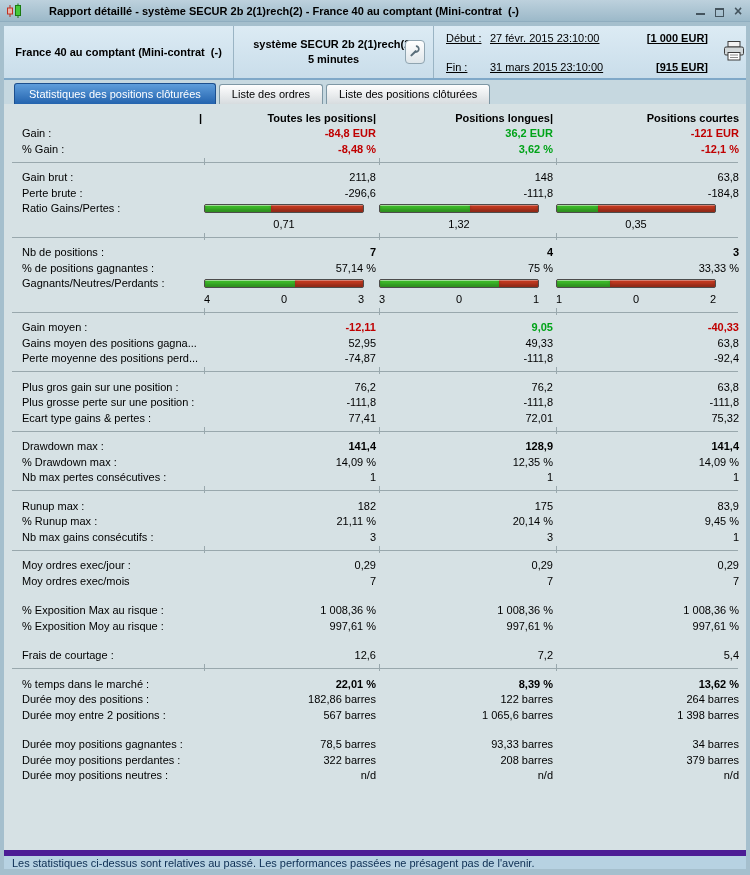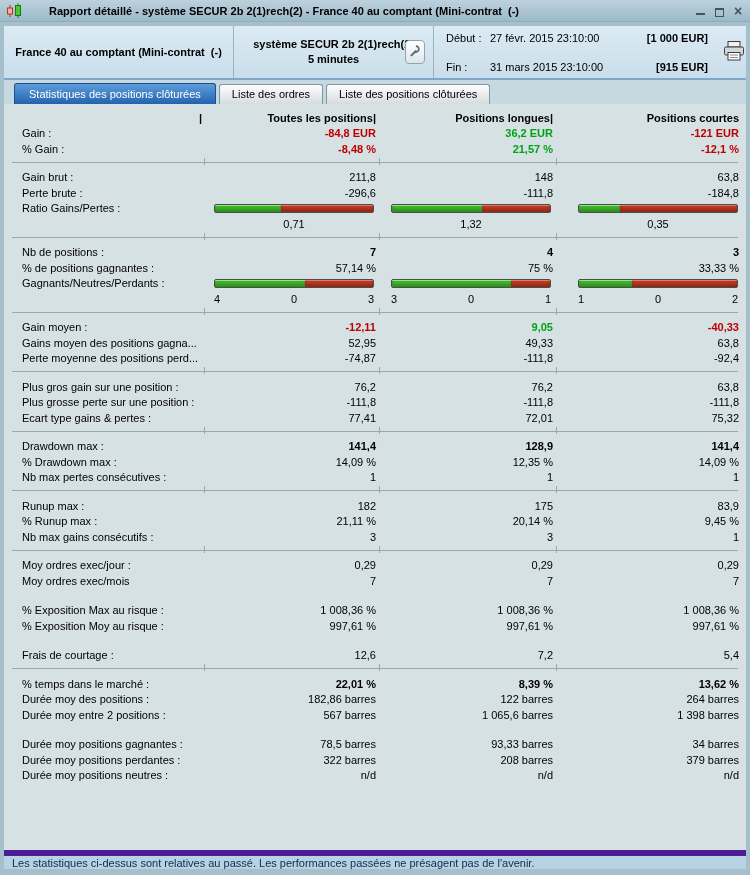--- a/index.html
+++ b/index.html
@@ -38,21 +38,21 @@
   .hcell { display:flex; align-items:center; justify-content:center; border-right:1px solid #9ab4c4; }
   .hcell.c1 { width:250px; font-weight:bold; white-space:pre; text-align:center; padding:0 6px; }
   .hcell.c2 { width:218px; position:relative; flex-direction:column; font-weight:bold; line-height:15px; }
   .hcell.c3 { flex:1; border-right:none; justify-content:flex-start; padding-left:12px; }
   .wrenchbtn {
     position:absolute; right:8px; top:14px;
     width:20px; height:24px; background:linear-gradient(#ffffff,#dfe6ea);
     border:1px solid #8fa4b0; border-radius:4px;
     display:flex; align-items:center; justify-content:center; cursor:pointer;
   }
-  .dates { display:grid; grid-template-columns:44px 140px 78px; row-gap:17px; align-items:center; }
+  .dates { display:grid; grid-template-columns:44px 140px 78px; row-gap:17px; align-items:center;text-decoration:underline; }
   .dates .amt { text-align:right; font-weight:bold; }
   .printbtn { margin-left:14px; cursor:pointer; display:flex; }
 
   
   .tabbar {
     flex:0 0 24px; background:#c6d8e0;
     display:flex; align-items:flex-end; gap:3px; padding:0 0 0 10px;
   }
   .tab {
     padding:3px 12px 4px; border:1px solid #7e97a4; border-bottom:none;
@@ -70,21 +70,21 @@
   .cell { text-align:right; padding-right:3px; white-space:nowrap; }
   .cell.lab { text-align:left; padding-left:8px; padding-right:0; }
   .cell.hdr { font-weight:bold; }
   .b { font-weight:bold; }
   .pos { color:var(--pos); }
   .neg { color:var(--neg); }
   .gap { height:14px; }
   .divider { height:1px; background:#99a8ad; margin:5px 8px 7px; position:relative; }
   .divider .tick { position:absolute; top:-4px; width:1px; height:7px; background:#99a8ad; }
 
-  .barcell { display:flex; justify-content:flex-end; padding-right:3px; }
+  .barcell { display:flex; justify-content:flex-start; padding-right:3px; }
   .barcell > * { width:160px; margin-right:2px; }
   .barcell.last > * { margin-right:1px; }
   .bar {
     height:9px; border:1px solid #4c4c4c; border-radius:2px; display:flex; overflow:hidden; background:var(--bar-red);
   }
   .bar .bg { background:var(--bar-green); box-shadow:inset 0 1px 0 rgba(255,255,255,.5), inset 0 -3px 3px rgba(0,0,0,.22); }
   .bar .br { flex:1; background:var(--bar-red); box-shadow:inset 0 1px 0 rgba(255,255,255,.35), inset 0 -3px 3px rgba(0,0,0,.25); }
   .ratioval { text-align:center; }
   .trip { display:flex; justify-content:space-between; }
 
@@ -175,21 +175,21 @@
       <div id="stats-body">
           <div class="row">
             <div class="cell lab">Gain :</div>
             <div class="cell b neg">-84,8 EUR</div>
             <div class="cell b pos">36,2 EUR</div>
             <div class="cell b neg">-121 EUR</div>
           </div>
           <div class="row">
             <div class="cell lab">% Gain :</div>
             <div class="cell b neg">-8,48 %</div>
-            <div class="cell b pos">21,57 %</div>
+            <div class="cell b pos">3,62 %</div>
             <div class="cell b neg">-12,1 %</div>
           </div>
           <div class="divider">
             <span class="tick" style="left: 192px;"></span>
             <span class="tick" style="left: 367px;"></span>
             <span class="tick" style="left: 544px;"></span>
           </div>
           <div class="row">
             <div class="cell lab">Gain brut :</div>
             <div class="cell">211,8</div>

